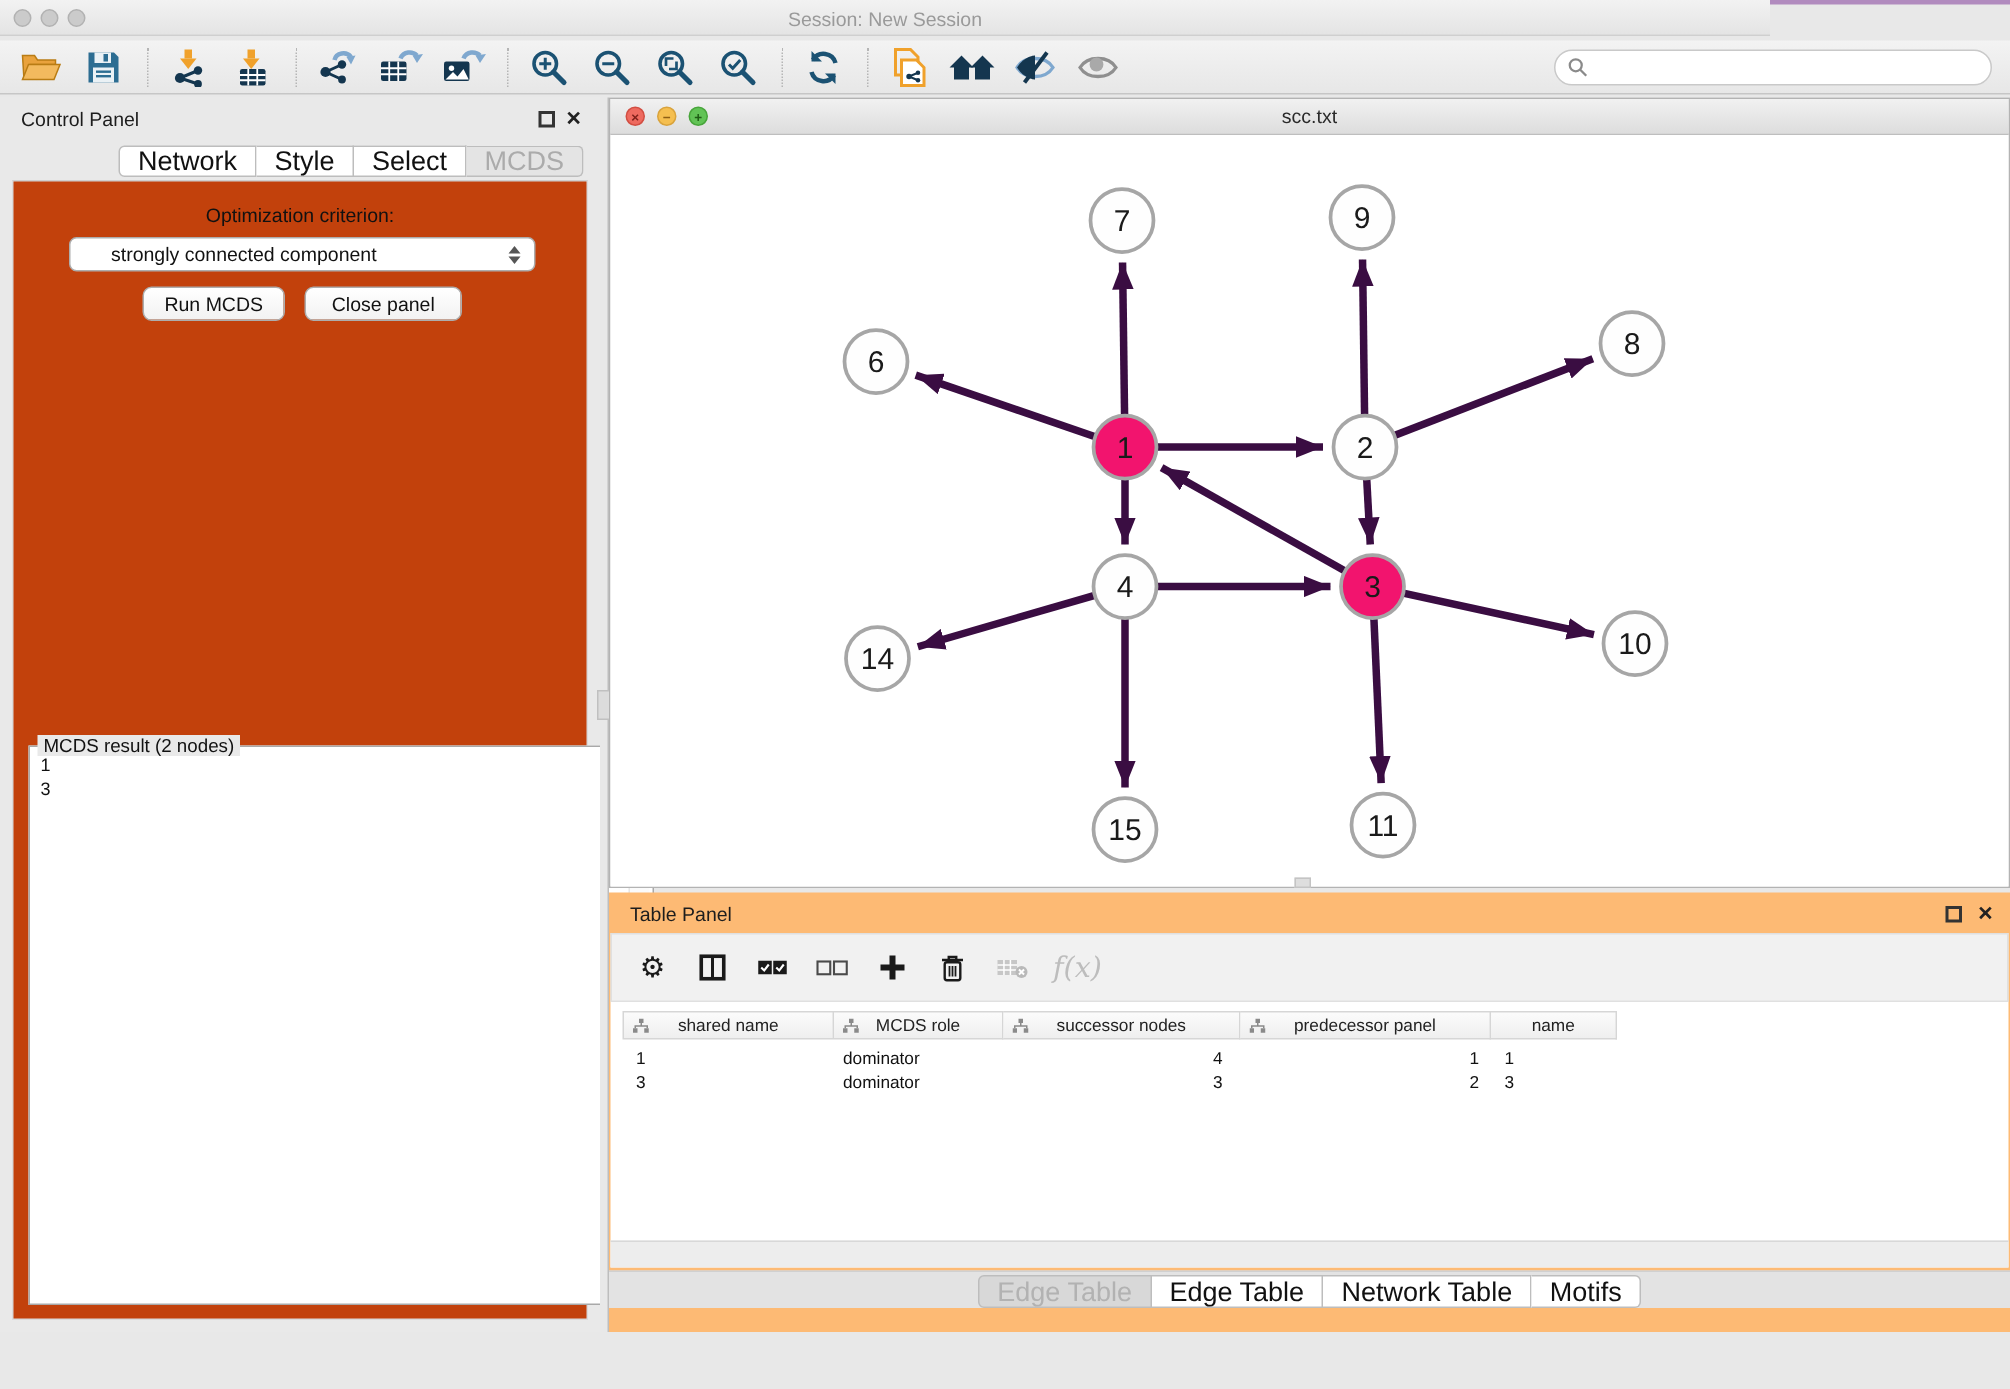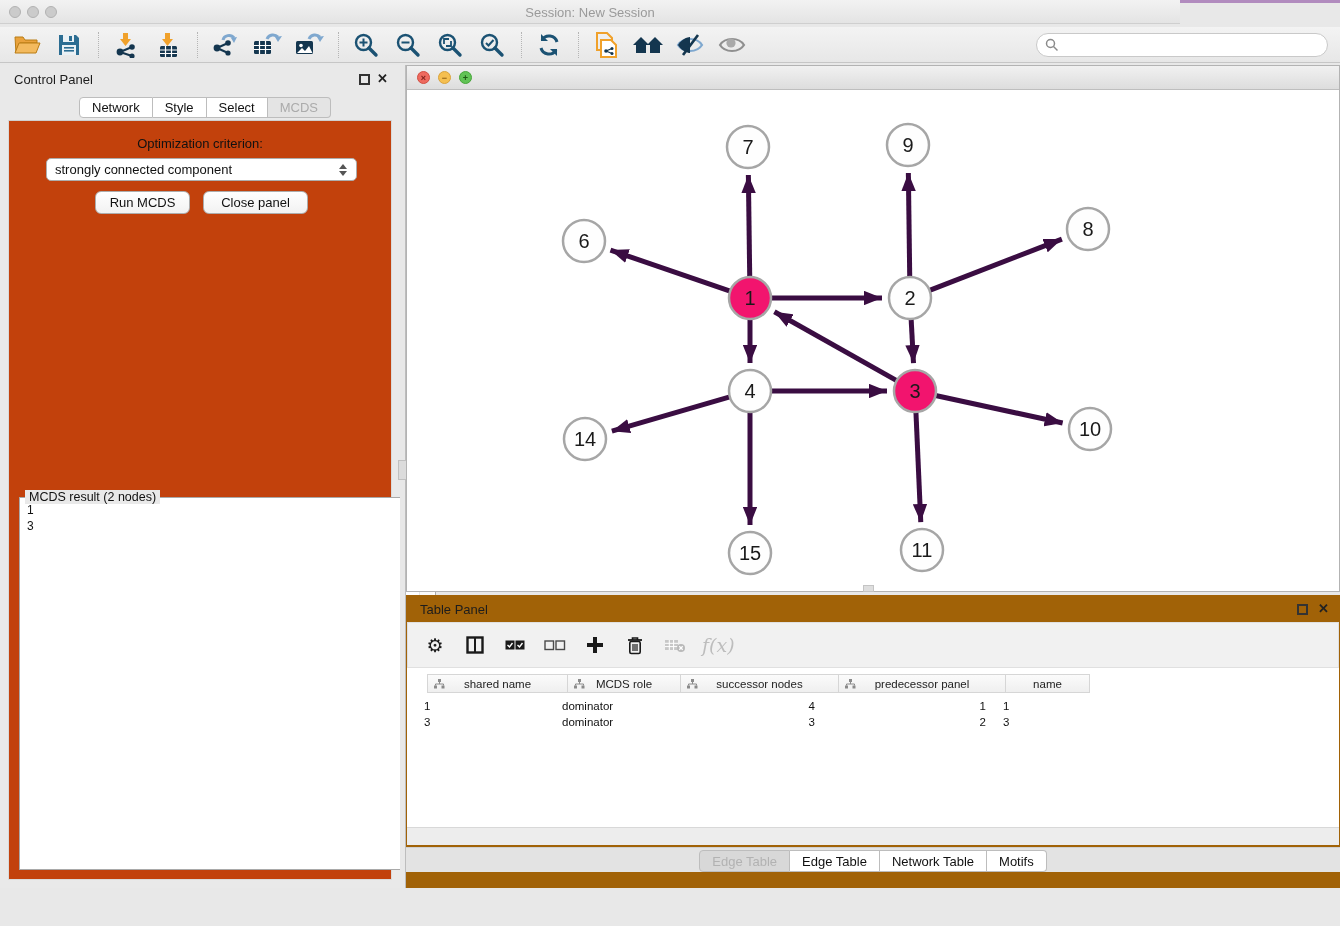--- a/index.html
+++ b/index.html
@@ -25,30 +25,30 @@
                  border-radius:12px; background:#FFFFFF; display:flex; align-items:center; padding-left:8px; }
   .search-wrap input { border:none; outline:none; flex:1; font-size:12px; font-family:"Liberation Sans",sans-serif; background:transparent; }
 
   
   .control-panel { position:absolute; left:0; top:65px; width:400px; height:823px; background:#E9E9E9; }
   .panel-header { position:absolute; left:0; top:0; width:100%; height:28px; }
   .panel-title { position:absolute; left:14px; top:7px; font-size:13px; color:#1D1D1D; }
   .ph-float { position:absolute; width:11px; height:11px; border:2px solid #333; top:9px; }
   .ph-close { position:absolute; top:6px; font-size:13px; font-weight:bold; color:#222; }
   .cp-tabs { position:absolute; left:79px; top:32px; height:21px; display:flex; }
-  .tabseg { height:21px; font-size:13px; color:#111; background:#FFFFFF; border:1px solid #BDBDBD;
+  .tabseg { height:21px; font-size:18px; color:#111; background:#FFFFFF; border:1px solid #BDBDBD;
             border-left:none; display:flex; align-items:center; justify-content:center; padding:0 12px; }
   .tabseg.first { border-left:1px solid #BDBDBD; border-radius:4px 0 0 4px; }
   .tabseg.last { border-radius:0 4px 4px 0; }
   .tabseg.sel { background:#E4E4E4; color:#ABABAB; }
   .cp-content { position:absolute; left:8px; top:55px; width:384px; height:760px;
                 background:#c2410c; border:1px solid #DADADA; border-top:1px solid #CFCFCF; }
   .opt-label { position:absolute; left:0; top:15px; width:100%; text-align:center; font-size:13px; color:#111; }
   .dropdown { position:absolute; left:37px; top:37px; width:311px; height:23px; background:#FFFFFF;
-              border:1px solid #ADADAD; border-radius:5px; display:flex; align-items:center; padding-left:8px; }
+              border:1px solid #ADADAD; border-radius:5px; display:flex; align-items:center; padding-left:27px; }
   .dropdown-text { font-size:13px; color:#111; flex:1; }
   .stepper { width:16px; margin-right:5px; display:flex; flex-direction:column; align-items:center; gap:2px; }
   .stepper .up { width:0; height:0; border-left:4px solid transparent; border-right:4px solid transparent; border-bottom:5px solid #555; }
   .stepper .dn { width:0; height:0; border-left:4px solid transparent; border-right:4px solid transparent; border-top:5px solid #555; }
   .cp-btn { position:absolute; top:70px; height:23px; background:linear-gradient(#FFFFFF,#F2F2F2);
             border:1px solid #ADADAD; border-radius:6px; font-size:13px; color:#111;
             display:flex; align-items:center; justify-content:center; }
   .result-box { position:absolute; left:10px; top:376px; width:417px; height:373px; border:1px solid #A9A9A9; background:#FFFFFF; }
   .result-legend { position:absolute; left:5px; top:-8px; background:#E9E9E9; padding:0 4px; font-size:12.5px; color:#111; }
   .result-text { position:absolute; left:2px; top:4px; right:18px; bottom:2px; font-size:12px; color:#111;
@@ -67,26 +67,26 @@
   .nw-title { position:absolute; width:100%; text-align:center; top:4px; font-size:13px; color:#2A2A2A; }
   .tl { position:absolute; top:5px; width:13px; height:13px; border-radius:50%; font-size:9px; font-weight:bold;
         display:flex; align-items:center; justify-content:center; }
   .tl-red { left:10px; background:#EE6A5F; border:1px solid #D24E42; color:#7E201A; }
   .tl-yellow { left:31px; background:#F5BF50; border:1px solid #D9A33C; color:#8F5F14; }
   .tl-green { left:52px; background:#61C355; border:1px solid #47A53A; color:#1E5C14; }
   .nw-canvas { position:absolute; left:0; top:24px; width:932px; height:501px; background:#FFFFFF; }
   .canvas-grip { position:absolute; left:456px; bottom:-1px; width:11px; height:7px; background:#DEDEDE; border:1px solid #C4C4C4; }
 
   
-  .table-panel { position:absolute; left:406px; top:595px; width:934px; height:293px; background:#a16207; }
+  .table-panel { position:absolute; left:406px; top:595px; width:934px; height:293px; background:#fdba74; }
   .tp-toolbar { position:absolute; left:1px; top:27px; width:932px; height:46px; background:#F1F1F1;
                 border:1px solid #E0E0E0; display:flex; align-items:center; padding-left:14px; }
   .tpi { height:30px; min-width:26px; display:flex; align-items:center; justify-content:center; margin-right:14px; color:#1A1A1A; }
   .tp-body { position:absolute; left:1px; top:73px; width:932px; height:177px; background:#FFFFFF; }
-  .tp-header-row { position:absolute; left:20px; top:6px; height:19px; display:flex; }
+  .tp-header-row { position:absolute; left:8px; top:6px; height:19px; display:flex; }
   .th-cell { position:relative; height:19px; background:linear-gradient(#FBFBFB,#EFEFEF);
              border:1px solid #D6D6D6; border-left:none; display:flex; align-items:center; justify-content:center;
              font-size:11.5px; color:#222; }
   .th-cell.first { border-left:1px solid #D6D6D6; }
   .th-tree { position:absolute; left:6px; top:4px; }
   .tp-row { position:absolute; left:8px; height:16px; display:flex; font-size:11.5px; color:#111; }
   .td-cell { height:16px; display:flex; align-items:center; }
   .tp-bottom-strip { position:absolute; left:1px; bottom:43px; width:932px; height:18px; background:#EDEDED; border-top:1px solid #D8D8D8; }
   .tp-tabs { position:absolute; left:0; bottom:16px; width:100%; height:25px; display:flex; justify-content:center; background:#E3E3E3; border-top:1px solid #D0D0D0; padding-top:2px;}
   .tp-tabs .tabseg { height:22px; }
@@ -293,20 +293,21 @@
 
   <div class="divider-v">
     <div class="v-grip"></div>
   </div>
 
   <div class="network-window">
     <div class="nw-titlebar">
       <span class="tl tl-red">×</span>
       <span class="tl tl-yellow">−</span>
       <span class="tl tl-green">+</span>
+      <div class="nw-title">scc.txt</div>
     </div>
     <div class="nw-canvas">
       <svg id="graph" width="932" height="501" viewBox="0 0 932 501">
           <defs>
             <marker id="ah" viewBox="0 0 10 8" refX="10" refY="4" markerWidth="3.6" markerHeight="2.9" orient="auto">
               <path d="M0,0 L10,4 L0,8 z" fill="#3A0D42"></path>
             </marker>
           </defs>
           <line x1="342.7218786991013" y1="187.00184178214704" x2="341.3708284011983" y2="84.99754429047064" stroke="#3A0D42" stroke-width="5" marker-end="url(#ah)"></line>
           <line x1="323.13828360996655" y1="201.18001304679575" x2="203.48228852004462" y2="160.09331593760567" stroke="#3A0D42" stroke-width="5" marker-end="url(#ah)"></line>

